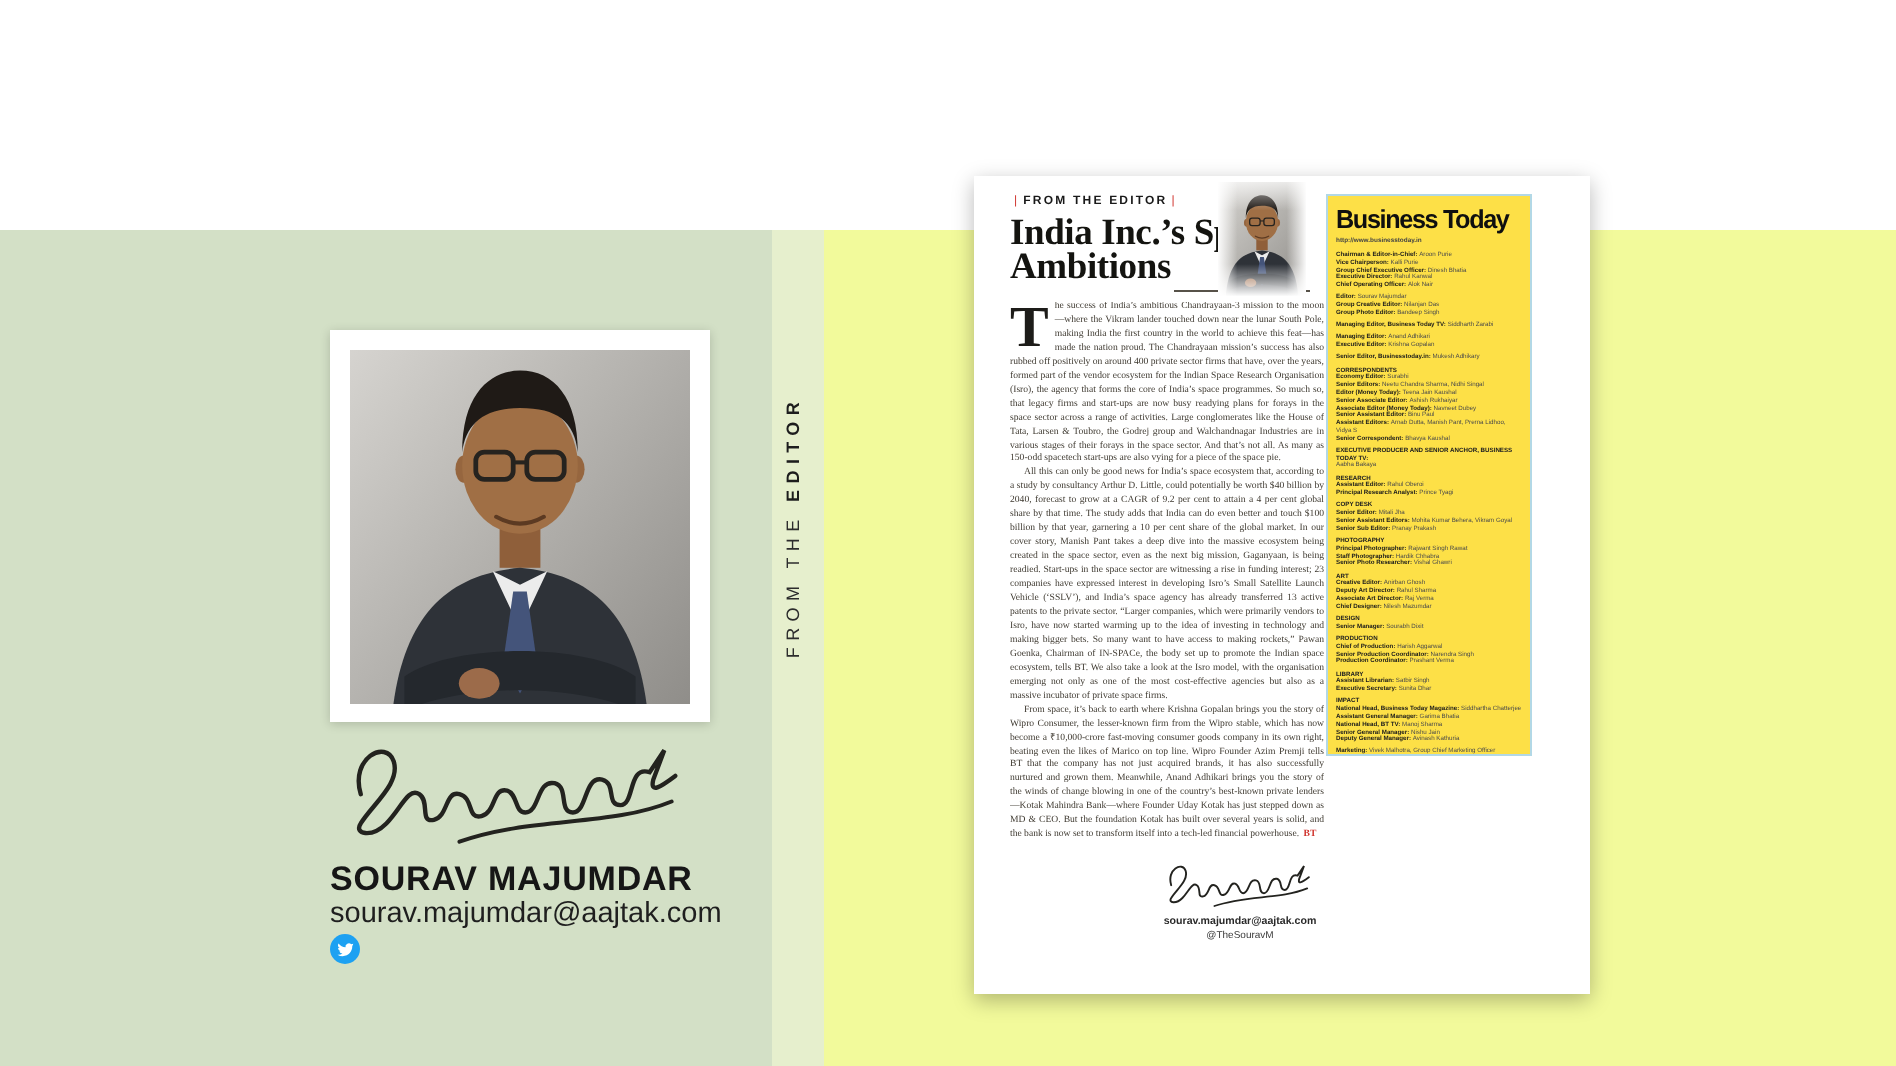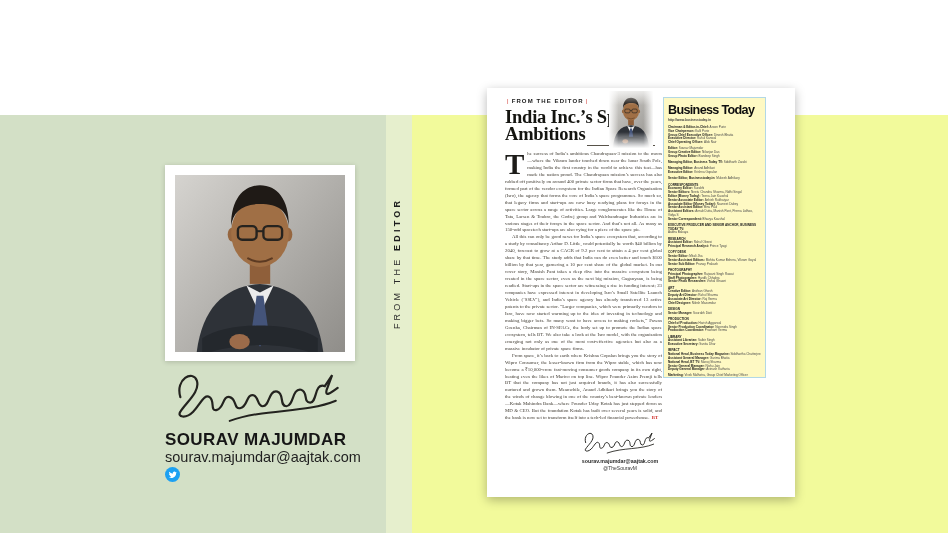--- a/index.html
+++ b/index.html
@@ -48,21 +48,21 @@
   .bp + .bp{text-indent:7px;}
   .dropcap{float:left;font-size:29px;line-height:23px;padding:2px 3px 0 0;font-weight:700;color:#1d1c19;}
   .btmark{color:#d0342e;font-weight:700;margin-left:1px;}
   .signoff{left:85px;top:341px;width:96px;text-align:center;}
   .signoff svg{width:80px;height:28px;display:block;margin:0 auto;}
   .signoff-email{font-size:5.3px;font-weight:700;color:#2a2a2a;margin-top:1px;}
   .signoff-handle{font-size:5px;color:#3a3a3a;margin-top:0.5px;}
 
   
   .masthead{left:176px;top:9px;width:103px;height:281px;border:1px solid #b2d8e6;
-            box-sizing:border-box;padding:4px 4px 3px;overflow:hidden;background:#fef9c3;}
+            box-sizing:border-box;padding:4px 4px 3px;overflow:hidden;background:#fde047;}
   .mh-logo{font-size:13px;font-weight:800;letter-spacing:-0.7px;color:#0f0f0f;transform:scaleX(.97);transform-origin:left;white-space:nowrap;}
   .mh-url{font-size:3.2px;font-weight:700;color:#444;margin:1px 0 4px;}
   .mhg{margin-bottom:2.4px;}
   .mhh{font-size:3.1px;font-weight:700;color:#202020;line-height:3.8px;}
   .mhr{font-size:3.1px;line-height:3.8px;color:#4a4a4a;}
   .mhr b{color:#1b1b1b;}
   .mh-rule{border-top:1px solid #d0342e;margin:3px 0 2px;position:relative;}
   .mh-heart{position:absolute;right:-1px;top:-5px;color:#d0342e;font-size:7px;line-height:7px;}
   .mh-vol{font-size:3.3px;font-weight:700;color:#151515;line-height:4px;margin-bottom:2px;}
   .legal{font-size:2.7px;line-height:3.2px;color:#5a5a5a;margin:0 0 1.2px;text-align:justify;}

